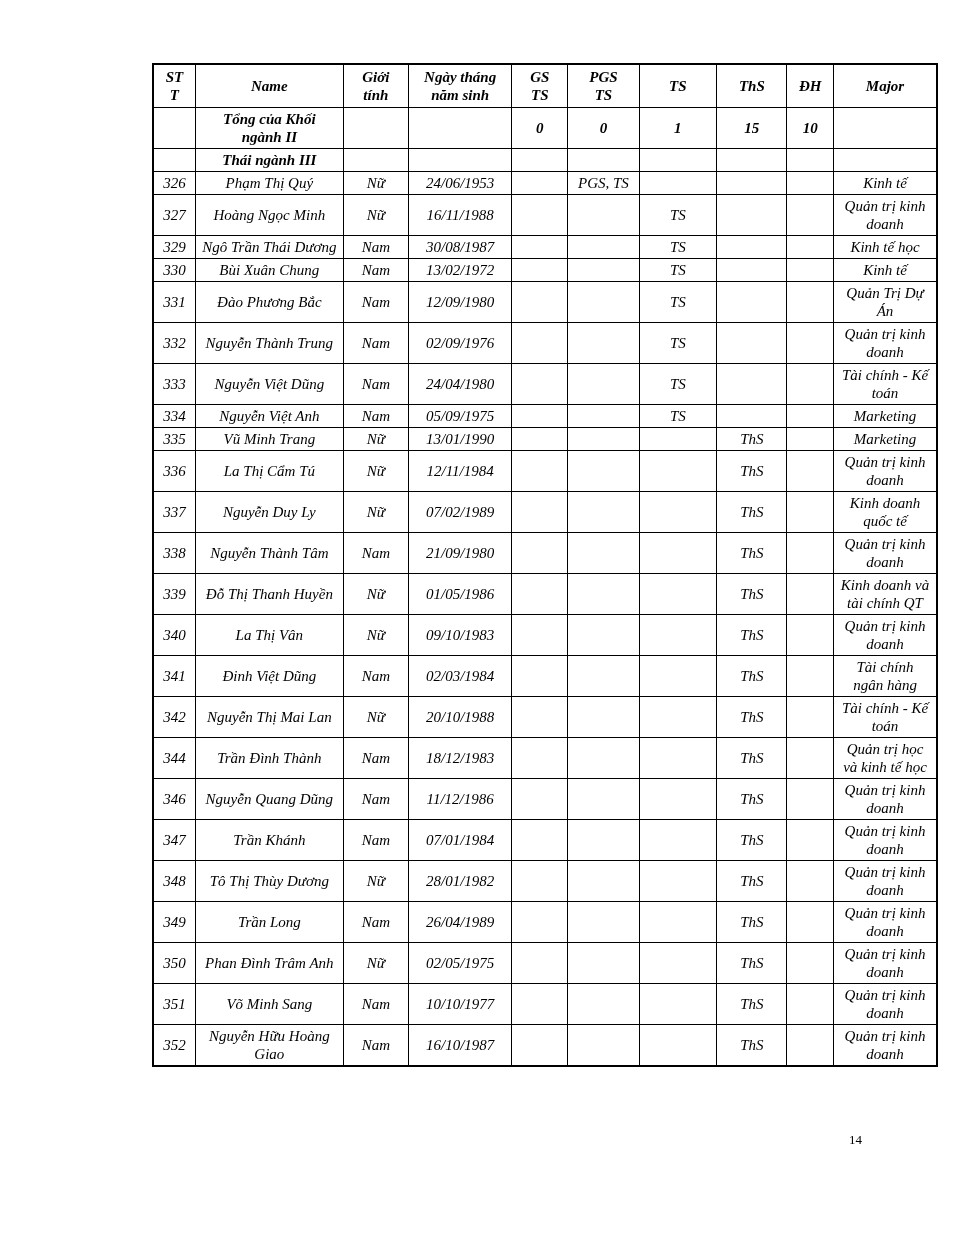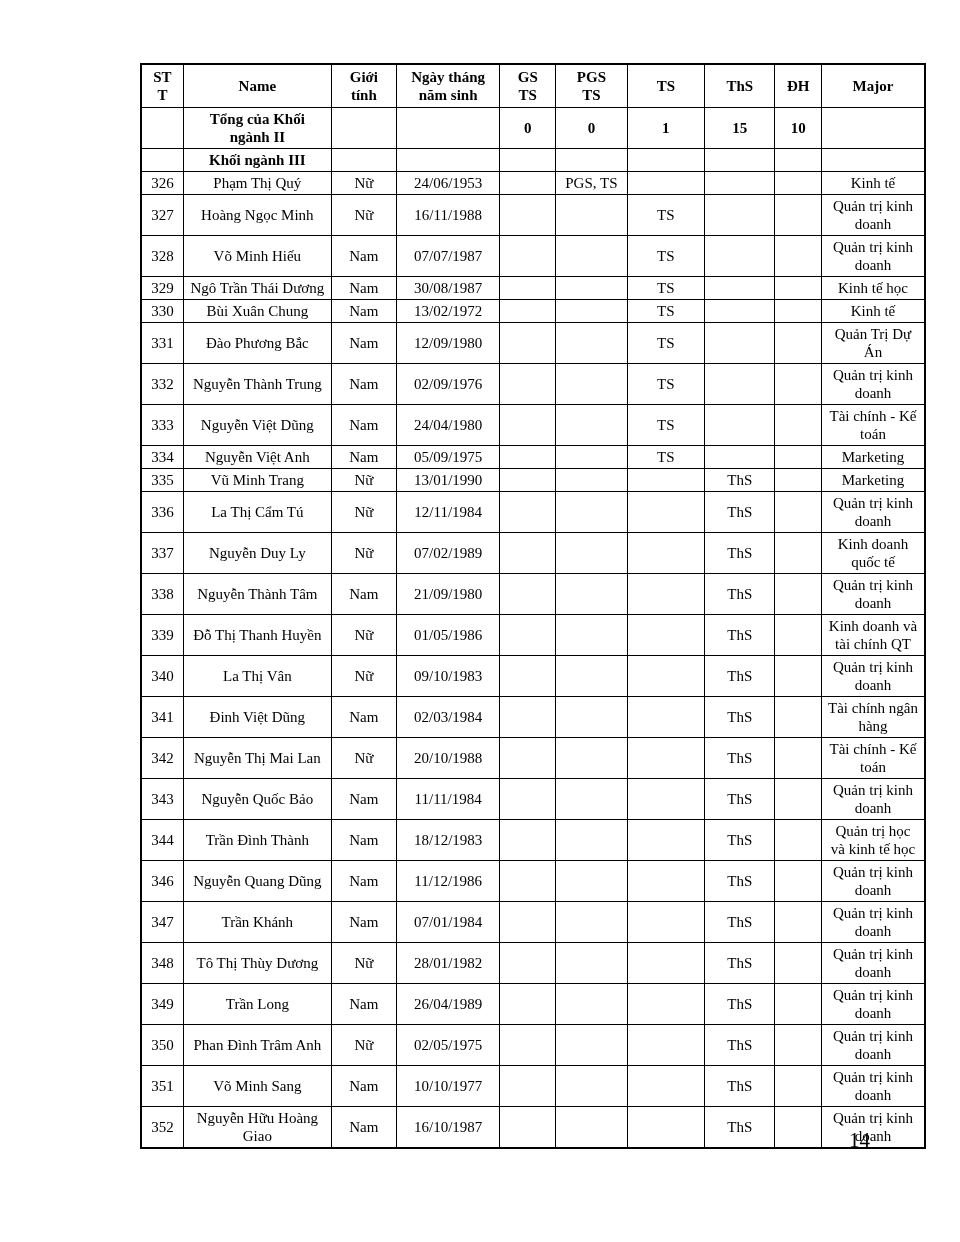--- a/index.html
+++ b/index.html
@@ -6,23 +6,24 @@
   html, body { background: #ffffff; }
   body {
     width: 960px;
     height: 1242px;
     position: relative;
     font-family: "Liberation Serif", "DejaVu Serif", serif;
     color: #000000;
   }
   .doc-table-wrap {
     position: absolute;
-    left: 140px;
+    left: 152px;
     top: 63px;
     width: 786px;
+    font-style: italic;
   }
   table.faculty {
     border-collapse: collapse;
     table-layout: fixed;
     width: 100%;
     border: 2px solid #000000;
   }
   table.faculty th, table.faculty td {
     border: 1px solid #000000;
     vertical-align: middle;
@@ -52,21 +53,21 @@
   .c9 { width: 100px; }
   
   td.c1 { text-align: left; padding: 2px 5px 2px 9px; margin-left: 48px; }
   td.c9 { text-align: left; padding: 2px 2px 2px 7px; margin-left: 28px; }
   th.c0, th.c4, th.c5 { padding-left: 6px; padding-right: 6px; }
   tr.bold td { font-weight: bold; }
   .page-number {
     position: absolute;
     left: 849px;
     top: 1129px;
-    font-size: 21px;
+    font-size: 13px;
     line-height: 22px;
   }
 </style>
 </head>
 <body>
 
 <div class="doc-table-wrap">
   <table class="faculty">
     <thead>
       <tr>
@@ -90,21 +91,21 @@
           <td class="c3"></td>
           <td class="c4">0</td>
           <td class="c5">0</td>
           <td class="c6">1</td>
           <td class="c7">15</td>
           <td class="c8">10</td>
           <td class="c9"></td>
         </tr>
         <tr class="bold">
           <td class="c0"></td>
-          <td class="c1">Khối ngành III</td>
+          <td class="c1">Thái ngành III</td>
           <td class="c2"></td>
           <td class="c3"></td>
           <td class="c4"></td>
           <td class="c5"></td>
           <td class="c6"></td>
           <td class="c7"></td>
           <td class="c8"></td>
           <td class="c9"></td>
         </tr>
         <tr>
@@ -125,32 +126,20 @@
           <td class="c2">Nữ</td>
           <td class="c3">16/11/1988</td>
           <td class="c4"></td>
           <td class="c5"></td>
           <td class="c6">TS</td>
           <td class="c7"></td>
           <td class="c8"></td>
           <td class="c9">Quản trị kinh doanh</td>
         </tr>
         <tr>
-          <td class="c0">328</td>
-          <td class="c1">Võ Minh Hiếu</td>
-          <td class="c2">Nam</td>
-          <td class="c3">07/07/1987</td>
-          <td class="c4"></td>
-          <td class="c5"></td>
-          <td class="c6">TS</td>
-          <td class="c7"></td>
-          <td class="c8"></td>
-          <td class="c9">Quản trị kinh doanh</td>
-        </tr>
-        <tr>
           <td class="c0">329</td>
           <td class="c1">Ngô Trần Thái Dương</td>
           <td class="c2">Nam</td>
           <td class="c3">30/08/1987</td>
           <td class="c4"></td>
           <td class="c5"></td>
           <td class="c6">TS</td>
           <td class="c7"></td>
           <td class="c8"></td>
           <td class="c9">Kinh tế học</td>
@@ -303,32 +292,20 @@
           <td class="c0">342</td>
           <td class="c1">Nguyễn Thị Mai Lan</td>
           <td class="c2">Nữ</td>
           <td class="c3">20/10/1988</td>
           <td class="c4"></td>
           <td class="c5"></td>
           <td class="c6"></td>
           <td class="c7">ThS</td>
           <td class="c8"></td>
           <td class="c9">Tài chính - Kế toán</td>
-        </tr>
-        <tr>
-          <td class="c0">343</td>
-          <td class="c1">Nguyễn Quốc Bảo</td>
-          <td class="c2">Nam</td>
-          <td class="c3">11/11/1984</td>
-          <td class="c4"></td>
-          <td class="c5"></td>
-          <td class="c6"></td>
-          <td class="c7">ThS</td>
-          <td class="c8"></td>
-          <td class="c9">Quản trị kinh doanh</td>
         </tr>
         <tr>
           <td class="c0">344</td>
           <td class="c1">Trần Đình Thành</td>
           <td class="c2">Nam</td>
           <td class="c3">18/12/1983</td>
           <td class="c4"></td>
           <td class="c5"></td>
           <td class="c6"></td>
           <td class="c7">ThS</td>

